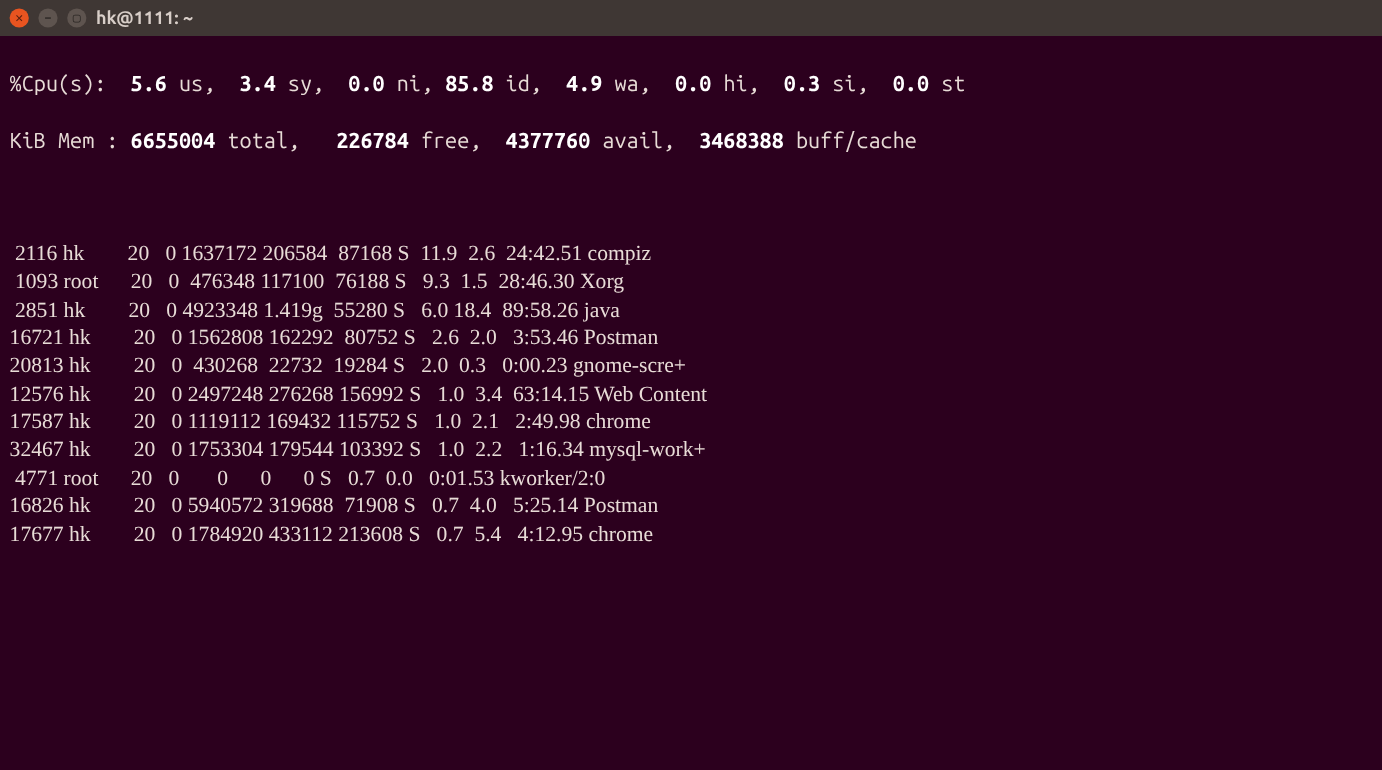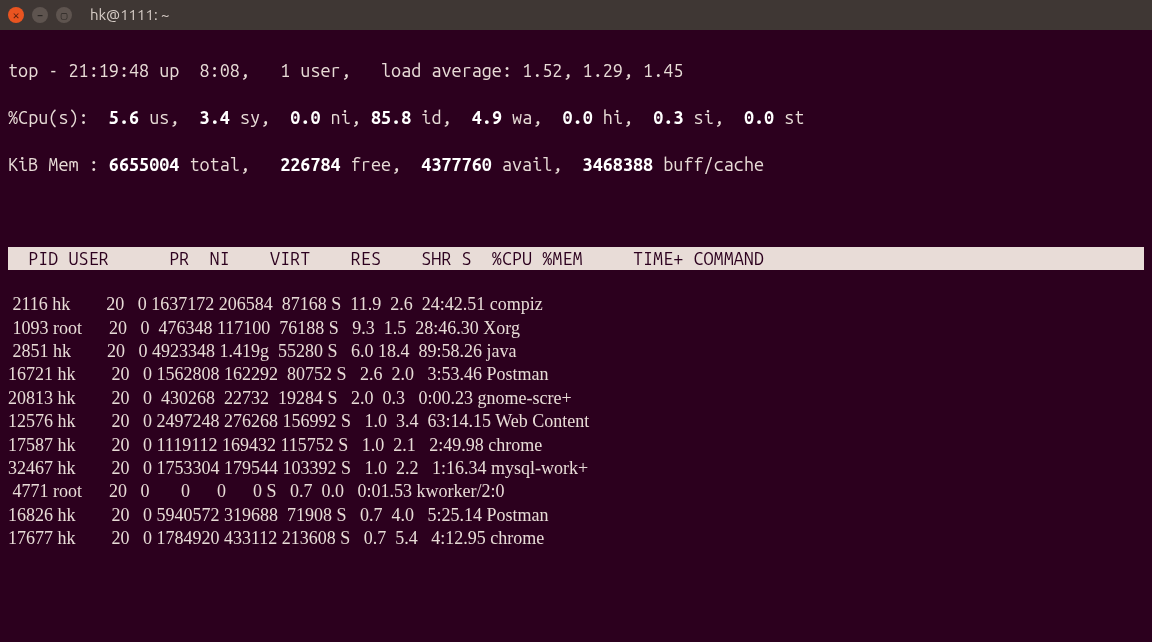--- a/index.html
+++ b/index.html
@@ -35,22 +35,22 @@
       font-size: 11px;
       font-weight: bold;
     }
     .btn-close { background: #e95420; color: #5a2010; }
     .btn-min { background: #5e544f; color: #2a2623; }
     .btn-max { background: #5e544f; color: #2a2623; }
     .title-text {
       color: #d8cec8;
       font-family: 'Ubuntu', sans-serif;
       font-size: 15px;
-      font-weight: normal;
-      margin-left: 10px;
+      font-weight: bold;
+      margin-left: 0;
     }
     .terminal {
       padding: 6px 8px;
       white-space: pre;
     }
     .line { display: block; }
     .bold { font-weight: bold; color: #ffffff; }
     .header-line {
       background: #e8dcd7;
       color: #2c001e;
@@ -64,19 +64,17 @@
 <div class="titlebar">
   <div class="win-buttons">
     <div class="win-btn btn-close">✕</div>
     <div class="win-btn btn-min">–</div>
     <div class="win-btn btn-max">▢</div>
   </div>
   <span class="title-text">hk@1111: ~</span>
 </div>
 
 <div class="terminal">
-<span class="line"><span>top - </span><span>21:19:48</span><span> up  </span><span>8:08</span><span>,   </span><span>1 user</span><span>,   load average: </span><span>1.52, 1.29, 1.45</span></span>
 <span class="line"><span>%Cpu(s):  </span><span class="bold">5.6</span><span> us,  </span><span class="bold">3.4</span><span> sy,  </span><span class="bold">0.0</span><span> ni, </span><span class="bold">85.8</span><span> id,  </span><span class="bold">4.9</span><span> wa,  </span><span class="bold">0.0</span><span> hi,  </span><span class="bold">0.3</span><span> si,  </span><span class="bold">0.0</span><span> st</span></span>
 <span class="line"><span>KiB Mem : </span><span class="bold">6655004</span><span> total,   </span><span class="bold">226784</span><span> free,  </span><span class="bold">4377760</span><span> avail,  </span><span class="bold">3468388</span><span> buff/cache</span></span>
 <span class="line"> </span>
-<span class="header-line">  PID USER      PR  NI    VIRT    RES    SHR S  %CPU %MEM     TIME+ COMMAND     </span>
 <div id="process-list"><span class="process-row"> 2116 hk        20   0 1637172 206584  87168 S  11.9  2.6  24:42.51 compiz</span><span class="process-row"> 1093 root      20   0  476348 117100  76188 S   9.3  1.5  28:46.30 Xorg</span><span class="process-row"> 2851 hk        20   0 4923348 1.419g  55280 S   6.0 18.4  89:58.26 java</span><span class="process-row">16721 hk        20   0 1562808 162292  80752 S   2.6  2.0   3:53.46 Postman</span><span class="process-row">20813 hk        20   0  430268  22732  19284 S   2.0  0.3   0:00.23 gnome-scre+</span><span class="process-row">12576 hk        20   0 2497248 276268 156992 S   1.0  3.4  63:14.15 Web Content</span><span class="process-row">17587 hk        20   0 1119112 169432 115752 S   1.0  2.1   2:49.98 chrome</span><span class="process-row">32467 hk        20   0 1753304 179544 103392 S   1.0  2.2   1:16.34 mysql-work+</span><span class="process-row"> 4771 root      20   0       0      0      0 S   0.7  0.0   0:01.53 kworker/2:0</span><span class="process-row">16826 hk        20   0 5940572 319688  71908 S   0.7  4.0   5:25.14 Postman</span><span class="process-row">17677 hk        20   0 1784920 433112 213608 S   0.7  5.4   4:12.95 chrome</span></div>
 </div>
 
 </body></html>

